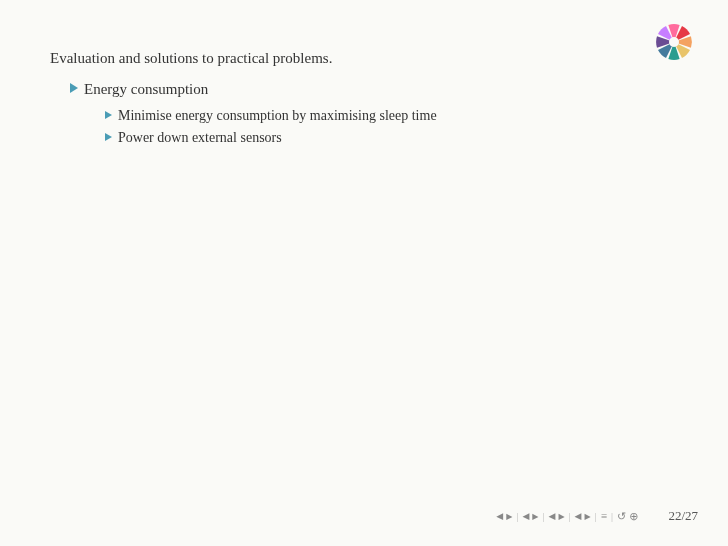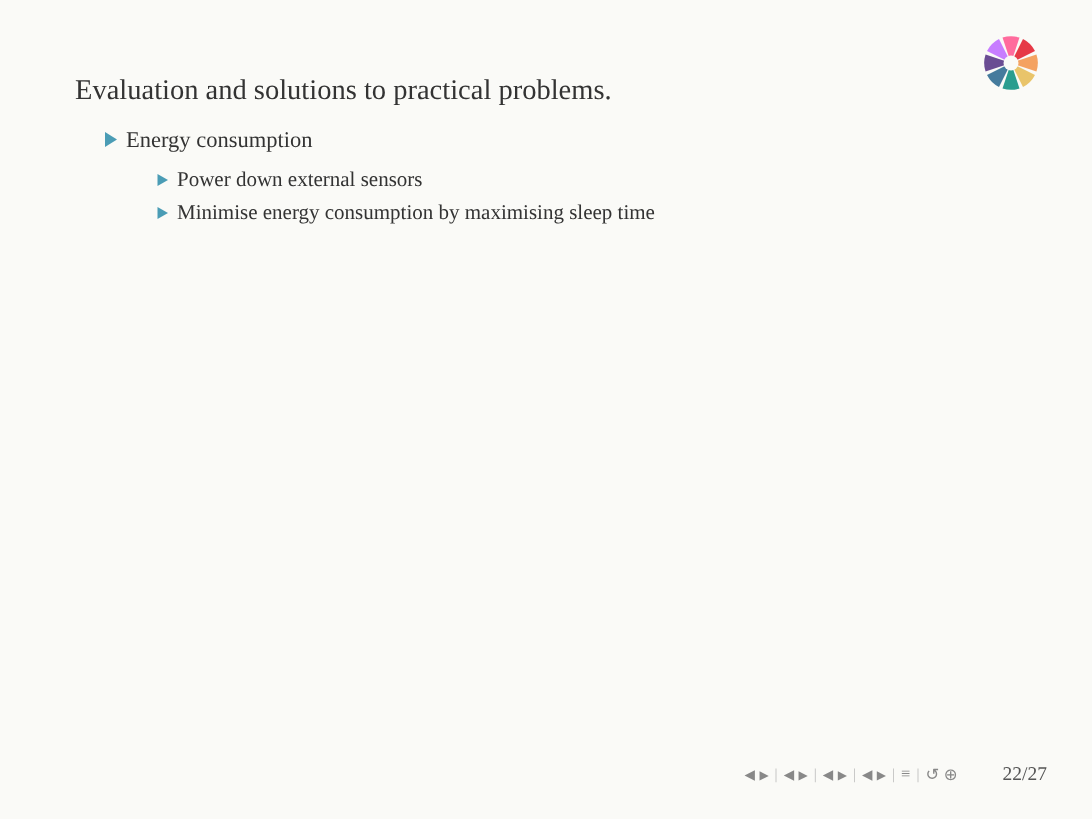--- a/index.html
+++ b/index.html
@@ -31,21 +31,21 @@
       font-weight: normal;
       margin-bottom: 50px;
       font-family: 'Computer Modern', sans-serif;
     }
 
     .content {
       margin-top: 10px;
     }
 
     .intro-text {
-      font-size: 19px;
+      font-size: 15px;
       color: #333;
       margin-bottom: 14px;
       font-family: serif;
     }
 
     .bullet-level1 {
       display: flex;
       align-items: flex-start;
       margin-bottom: 10px;
       margin-left: 20px;
@@ -175,26 +175,26 @@
 
     <p class="intro-text">Evaluation and solutions to practical problems.</p>
 
     <div class="bullet-level1">
       <span class="tri-right"></span>
       <span class="text">Energy consumption</span>
     </div>
 
     <div class="bullet-level2">
       <span class="tri-right-sm"></span>
-      <span class="text">Power down external sensors</span>
+      <span class="text">Minimise energy consumption by maximising sleep time</span>
     </div>
 
     <div class="bullet-level2">
       <span class="tri-right-sm"></span>
-      <span class="text">Minimise energy consumption by maximising sleep time</span>
+      <span class="text">Power down external sensors</span>
     </div>
 
   </div>
 
   <div class="nav-bar">
     <div class="nav-icons">
       <span class="nav-icon">◀</span>
       <span class="nav-icon" style="font-size:8px;">▶</span>
       <span class="nav-separator">|</span>
       <span class="nav-icon">◀</span>

